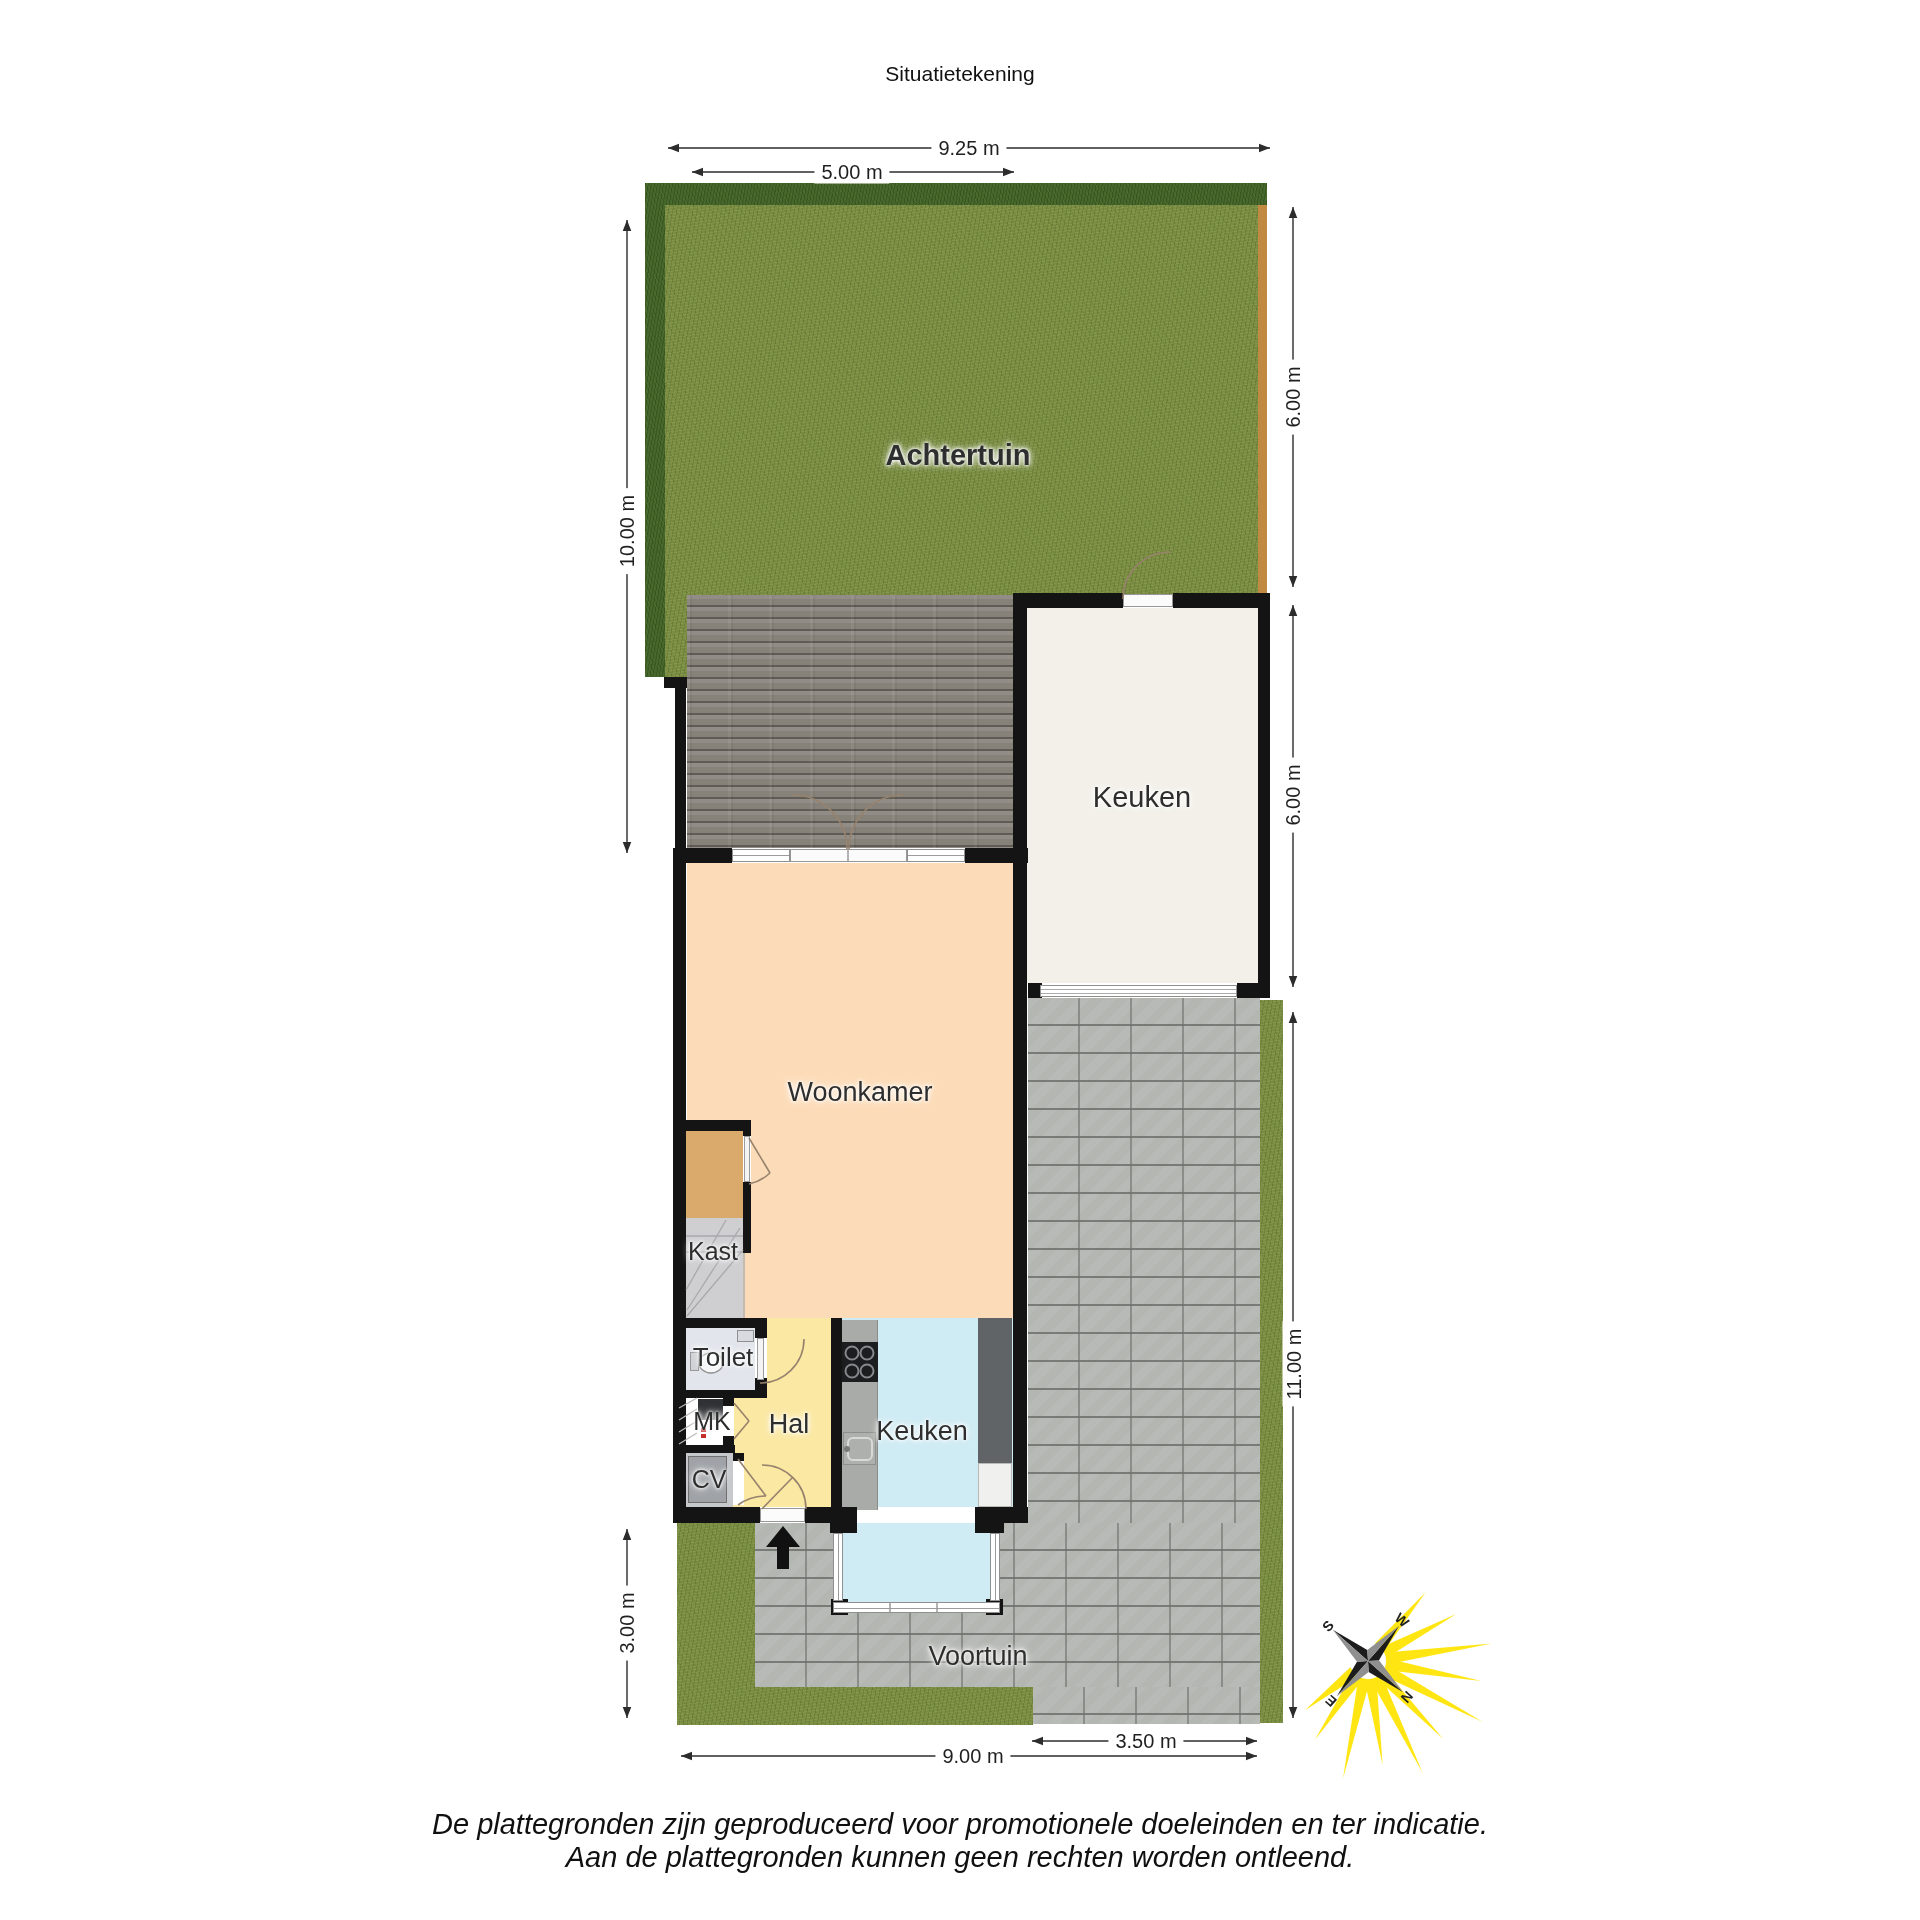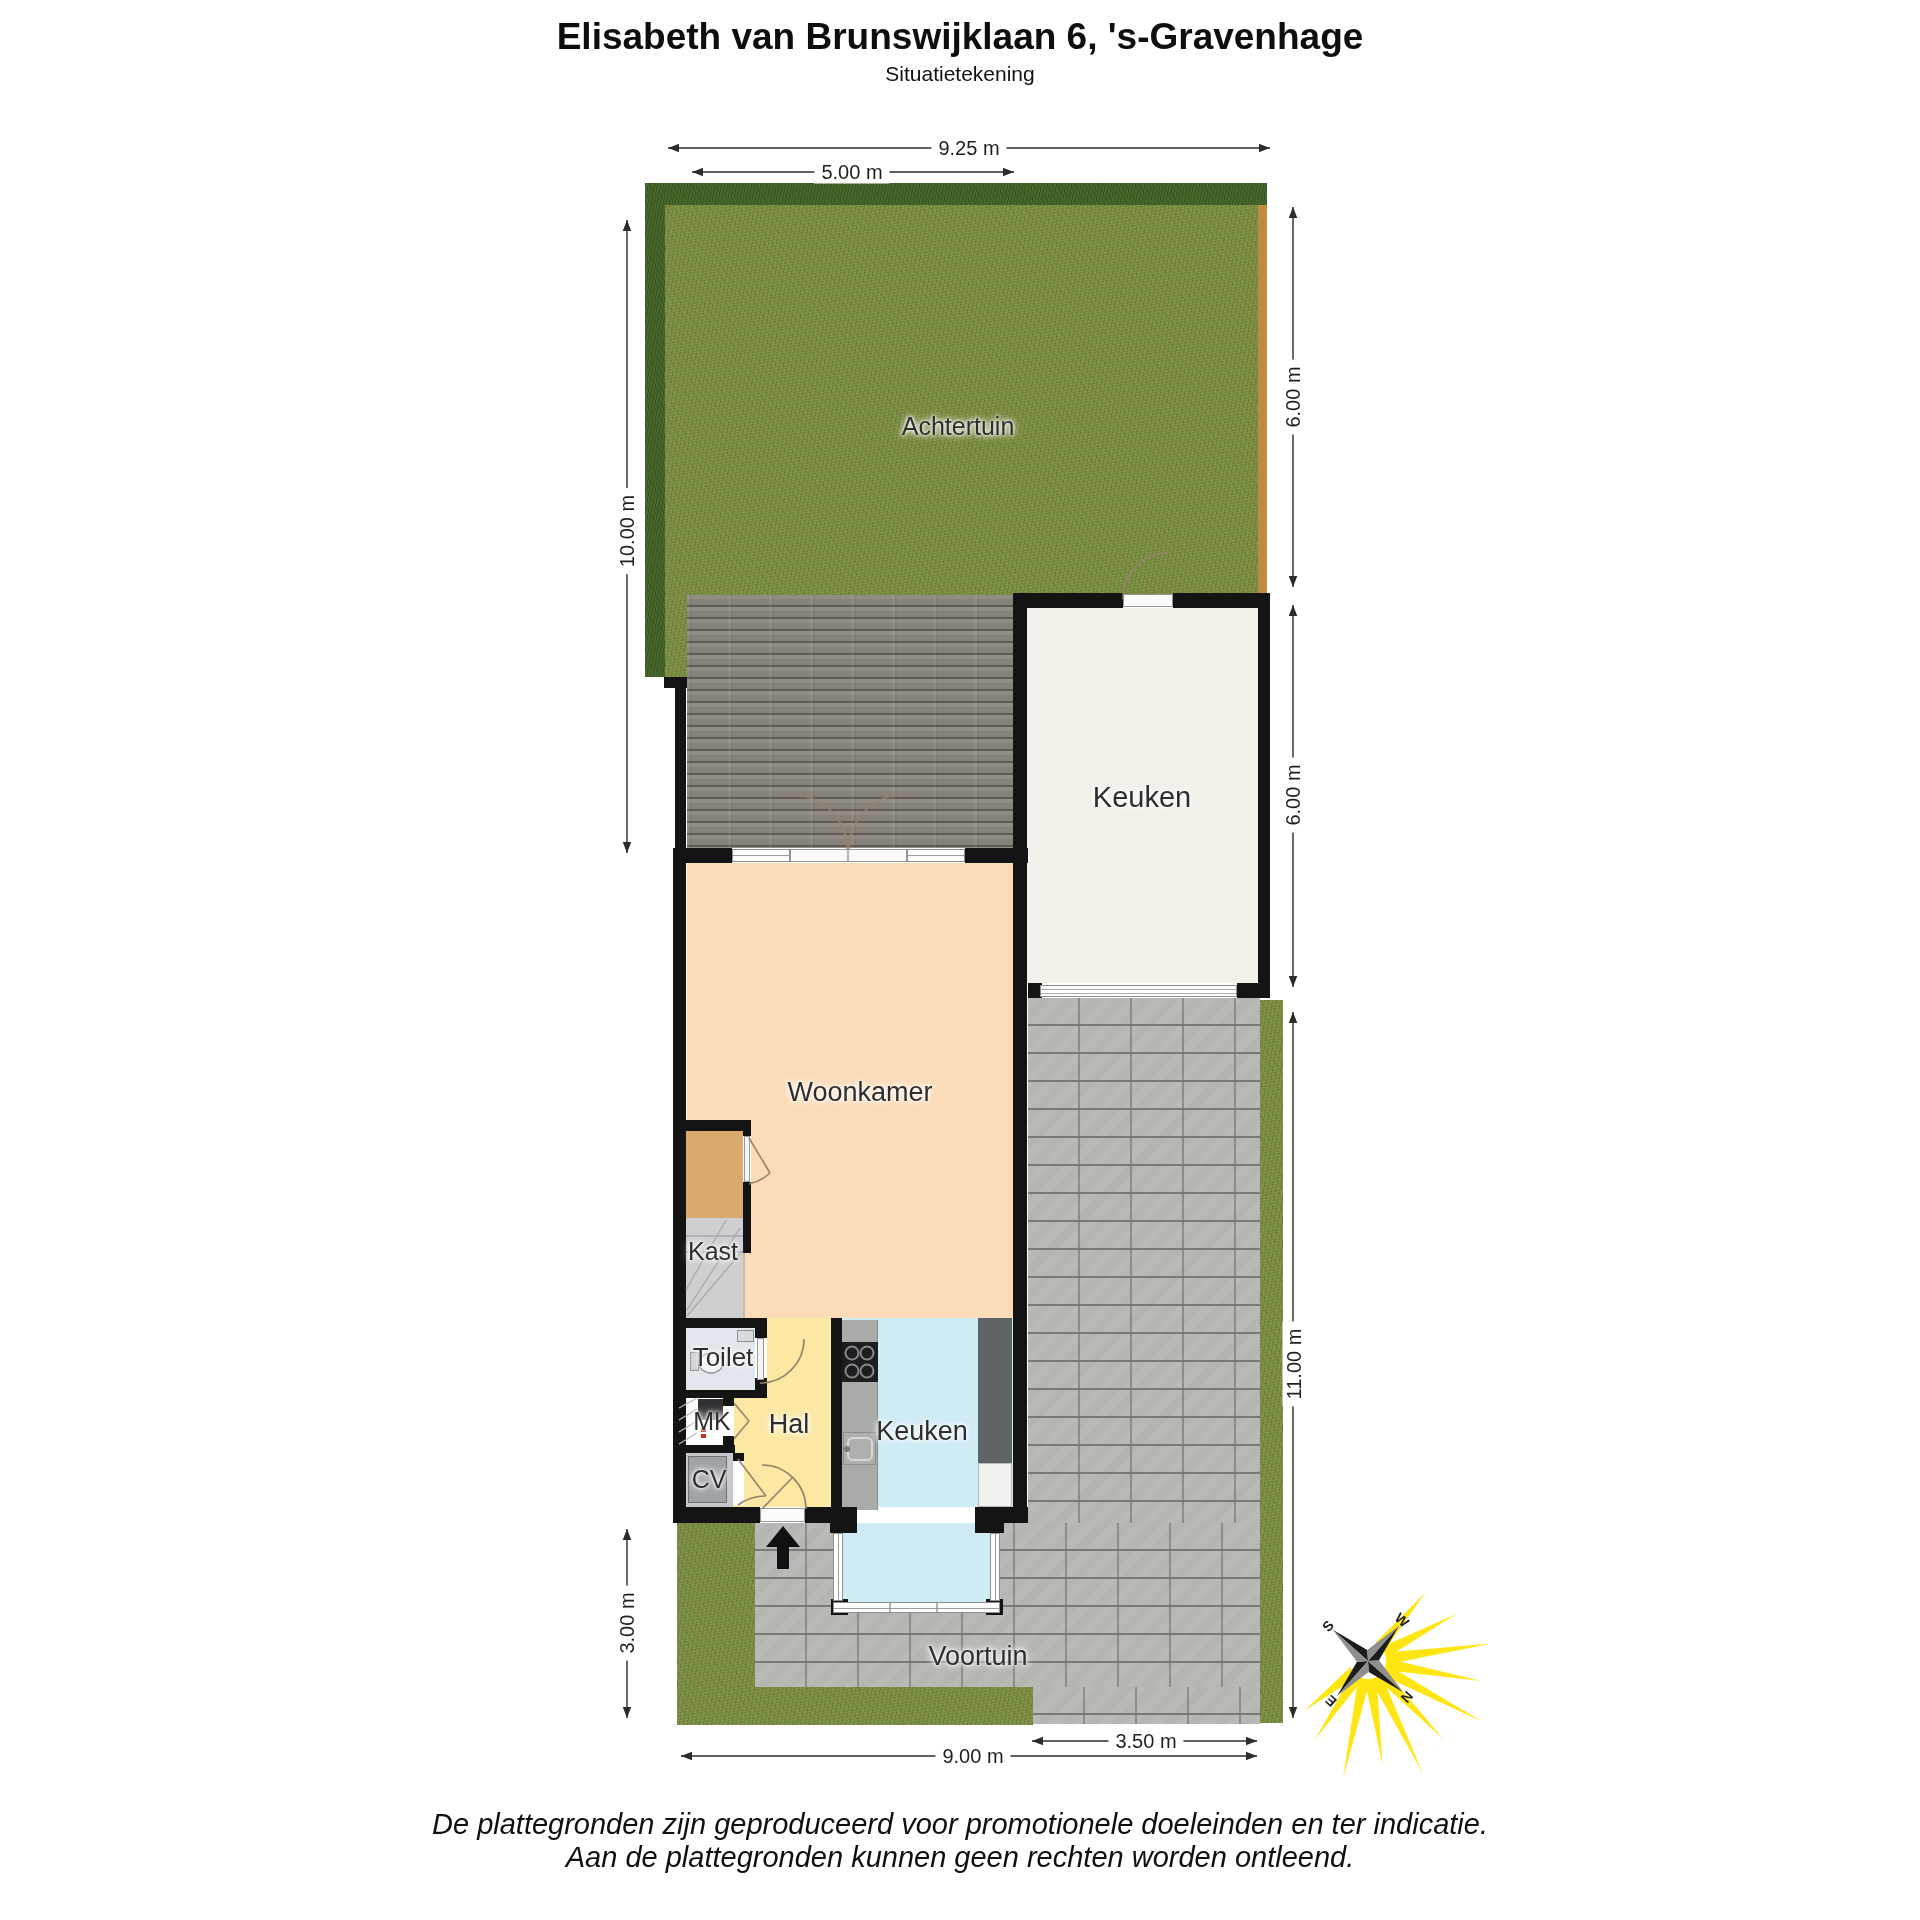--- a/index.html
+++ b/index.html
@@ -42,21 +42,20 @@
   #subtitle{position:absolute;top:62px;left:0;width:100%;text-align:center;font-size:21px;color:#111;}
   .footer-line{position:absolute;left:0;width:100%;text-align:center;font-style:italic;
          font-size:29px;color:#101010;}
   svg text{font-family:"Liberation Sans",sans-serif;}
 </style>
 </head>
 <body>
 
 <div id="page">
 
-  <div id="title">Elisabeth van Brunswijklaan 6, 's-Gravenhage</div>
   <div id="subtitle">Situatietekening</div>
 
   <div class="abs hedge" style="left:645px;top:183px;width:622px;height:22px;"></div>
   <div class="abs hedge" style="left:645px;top:183px;width:20px;height:494px;"></div>
   <div class="abs grass" style="left:665px;top:205px;width:593px;height:390px;"></div>
   <div class="abs grass" style="left:665px;top:595px;width:22px;height:82px;"></div>
   <div class="abs" style="left:1258px;top:205px;width:9px;height:388px;background:#c18a43;"></div>
   <div class="abs deck" style="left:687px;top:595px;width:326px;height:253px;"></div>
 
   <div class="abs pave" style="left:1028px;top:998px;width:232px;height:525px;"></div>
@@ -226,21 +225,21 @@
       </g>
       <g fill="#222" font-size="14" font-weight="bold" text-anchor="middle">
         <text x="1328" y="1631" transform="rotate(-48,1328,1626)">S</text>
         <text x="1402" y="1625" transform="rotate(42,1402,1620)">W</text>
         <text x="1407" y="1702" transform="rotate(132,1407,1697)">N</text>
         <text x="1331" y="1706" transform="rotate(-138,1331,1701)">E</text>
       </g>
     </g>
   </svg>
 
-  <div class="room-label" style="left:958px;top:426px;font-size:25px;">Achtertuin</div>
+  <div class="room-label" style="left:958px;top:455px;font-size:29px;font-weight:bold;">Achtertuin</div>
   <div class="room-label" style="left:1142px;top:797px;font-size:29px;">Keuken</div>
   <div class="room-label" style="left:860px;top:1092px;font-size:27px;">Woonkamer</div>
   <div class="room-label" style="left:713px;top:1251px;font-size:25px;">Kast</div>
   <div class="room-label" style="left:723px;top:1357px;font-size:26px;">Toilet</div>
   <div class="room-label" style="left:712px;top:1421px;font-size:25px;">MK</div>
   <div class="room-label" style="left:789px;top:1424px;font-size:27px;">Hal</div>
   <div class="room-label" style="left:709px;top:1479px;font-size:25px;">CV</div>
   <div class="room-label" style="left:922px;top:1431px;font-size:27px;">Keuken</div>
   <div class="room-label" style="left:978px;top:1656px;font-size:27px;">Voortuin</div>
 

